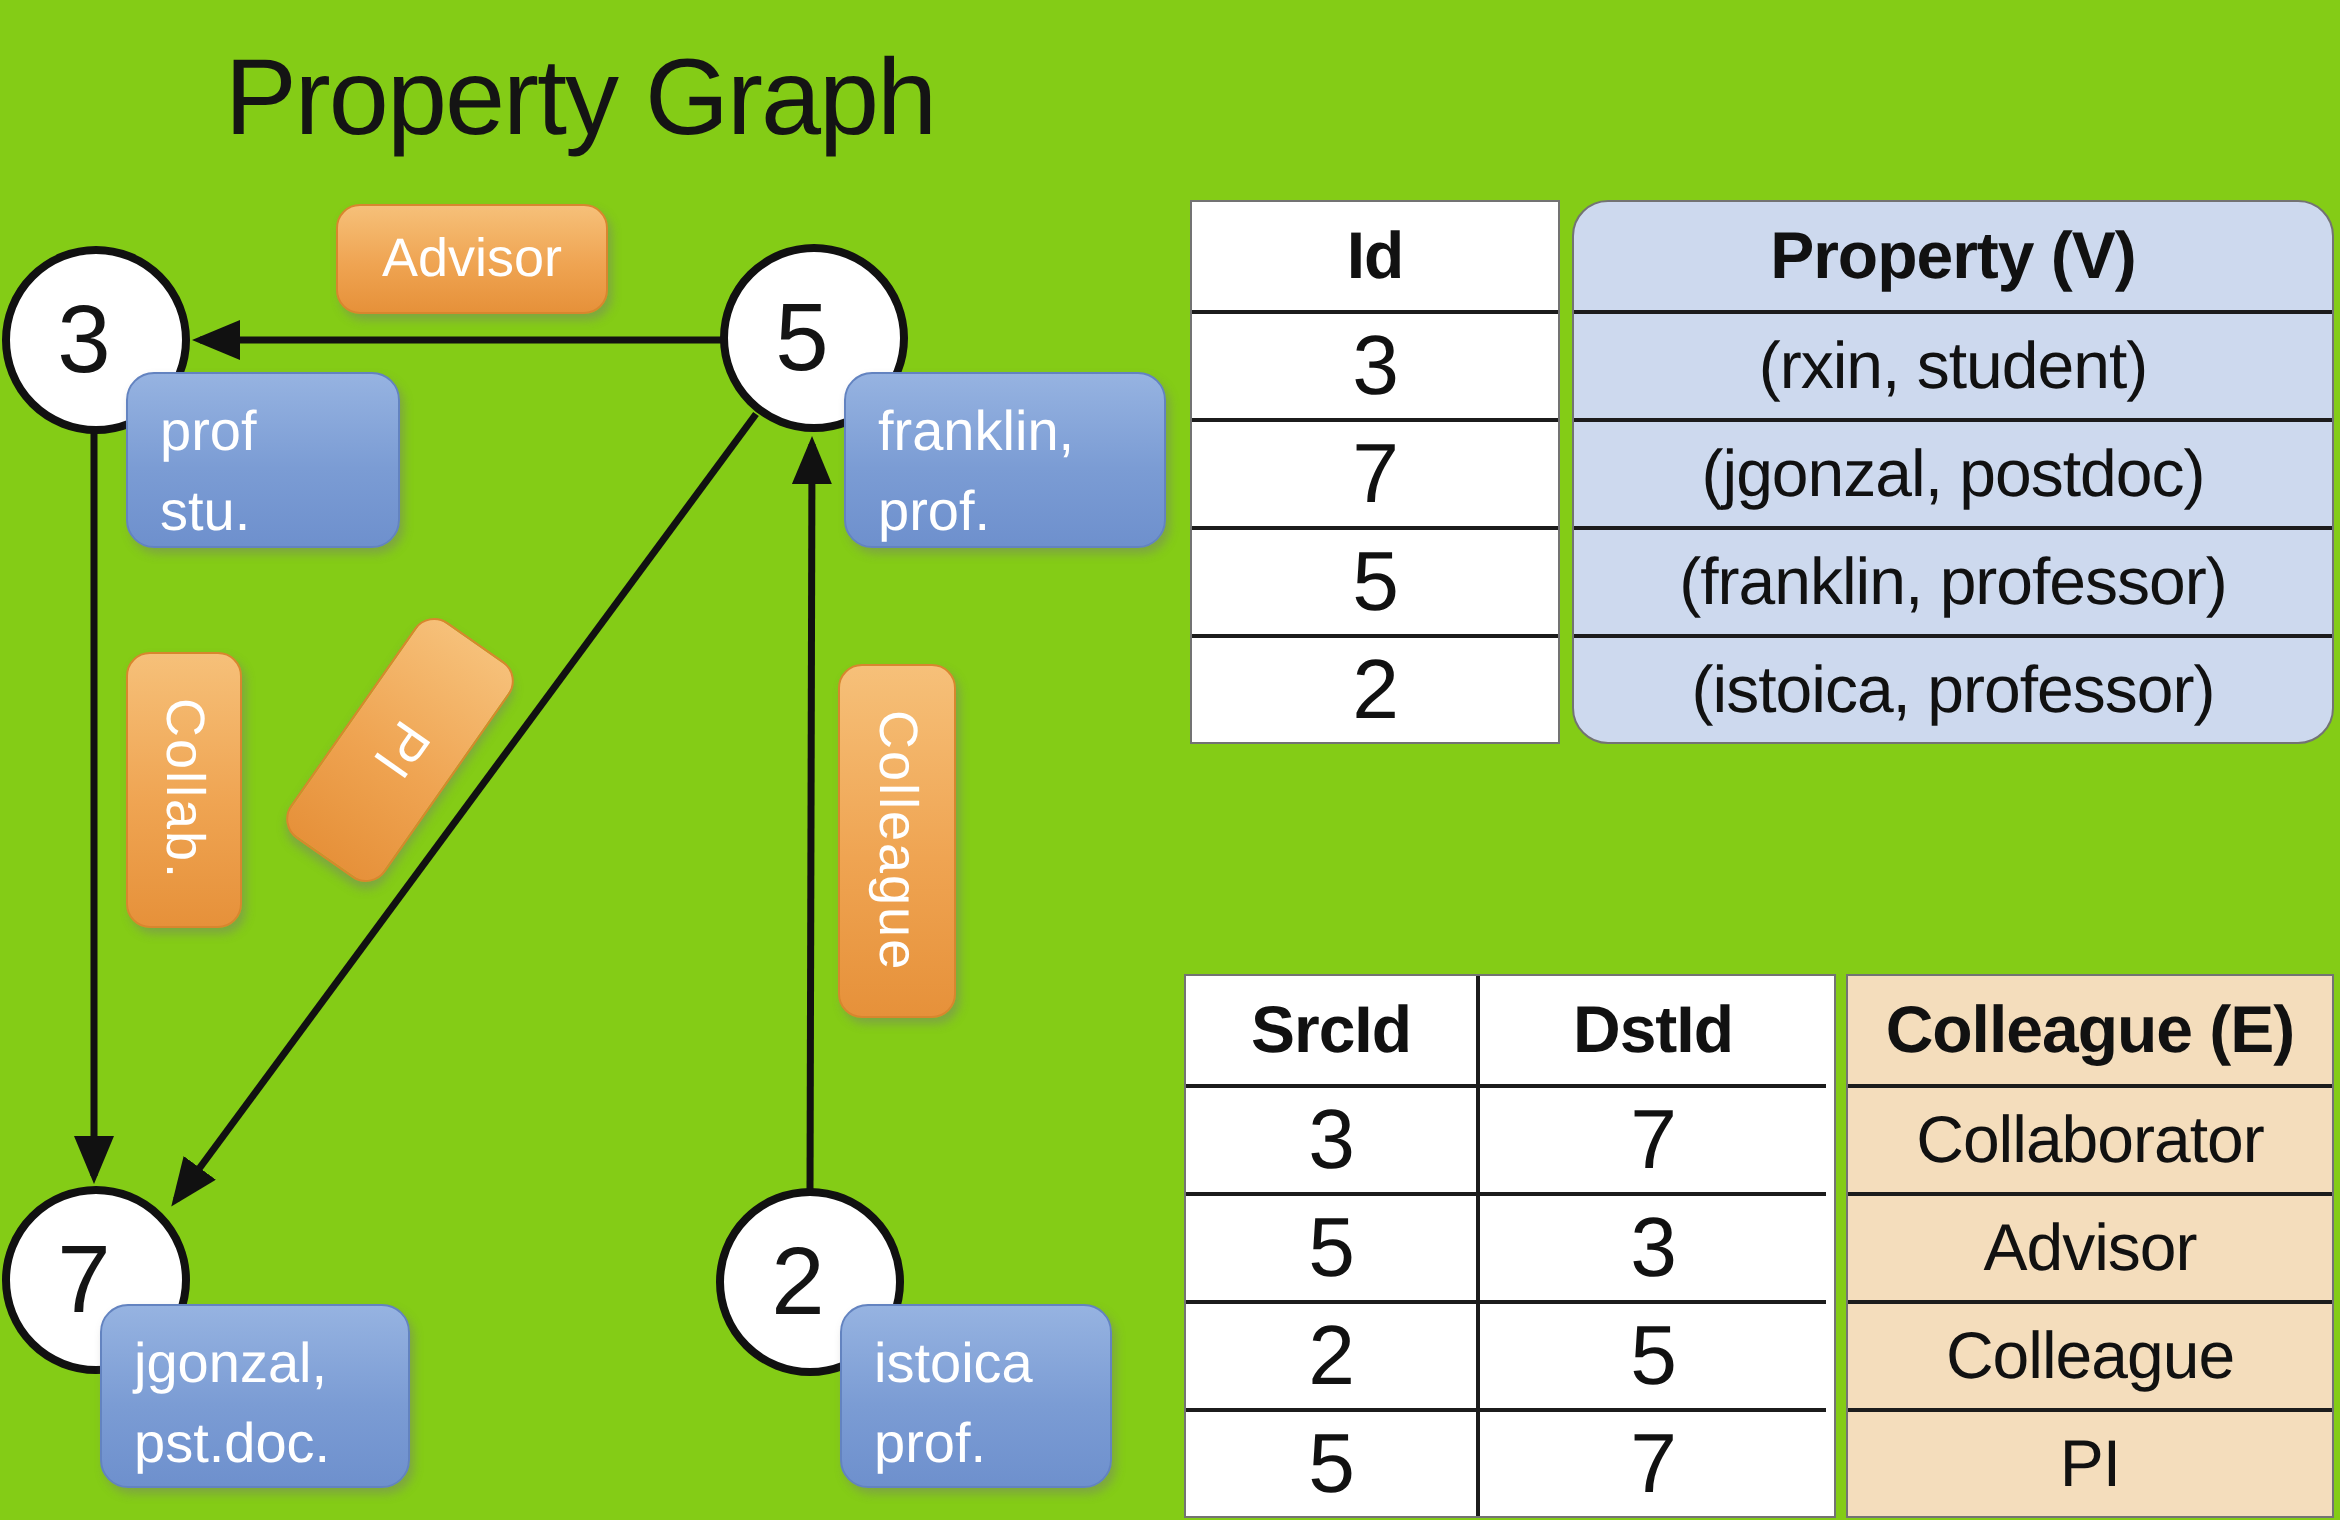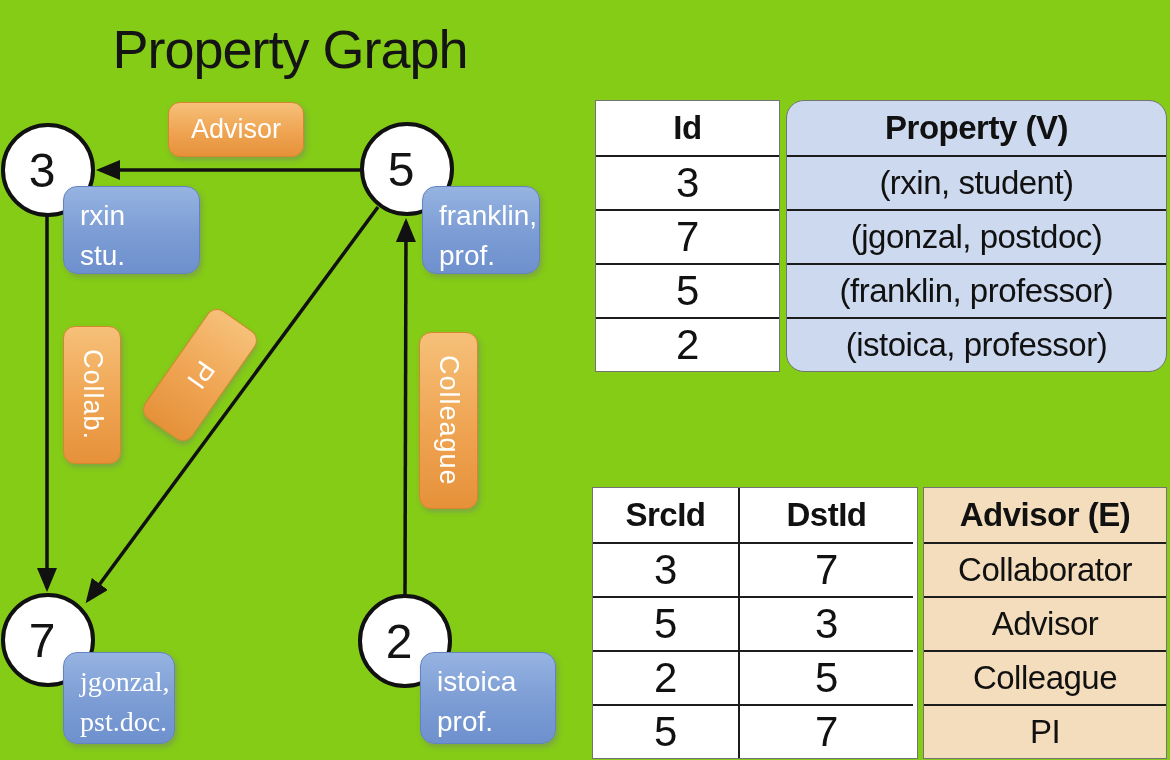--- a/index.html
+++ b/index.html
@@ -97,28 +97,28 @@
     <span class="vtext">Collab.</span>
   </div>
   <div class="obox" style="left:171px;top:309px;width:56px;height:130px;transform:rotate(35deg);">
     <span class="vtext">PI</span>
   </div>
   <div class="obox" style="left:419px;top:332px;width:57px;height:175px;">
     <span class="vtext">Colleague</span>
   </div>
 
   <div class="bbox" style="left:63px;top:186px;width:137px;height:88px;">
-    <div>rxin</div>
+    <div>prof</div>
     <div>stu.</div>
   </div>
-  <div class="bbox" style="left:422px;top:186px;width:118px;height:88px;">
+  <div class="bbox" style="left:422px;top:186px;width:161px;height:88px;">
     <div>franklin,</div>
     <div>prof.</div>
   </div>
-  <div class="bbox" style="left:63px;top:652px;width:112px;height:92px;font-family:Liberation Serif, serif;">
+  <div class="bbox" style="left:50px;top:652px;width:155px;height:92px;">
     <div>jgonzal,</div>
     <div>pst.doc.</div>
   </div>
   <div class="bbox" style="left:420px;top:652px;width:136px;height:92px;">
     <div>istoica</div>
     <div>prof.</div>
   </div>
 
 
   <div class="tbox" style="left:595px;top:100px;width:185px;">
@@ -145,20 +145,20 @@
     <div class="cell num">7</div>
     <div class="cell num">5</div>
     <div class="cell num">3</div>
     <div class="cell num">2</div>
     <div class="cell num">5</div>
     <div class="cell num">5</div>
     <div class="cell num">7</div>
   </div>
 
   <div class="tbox tint-tan" style="left:923px;top:487px;width:244px;">
-    <div class="cell hdr">Advisor (E)</div>
+    <div class="cell hdr">Colleague (E)</div>
     <div class="cell">Collaborator</div>
     <div class="cell">Advisor</div>
     <div class="cell">Colleague</div>
     <div class="cell">PI</div>
   </div>
 
 </div>
 
 </body></html>

